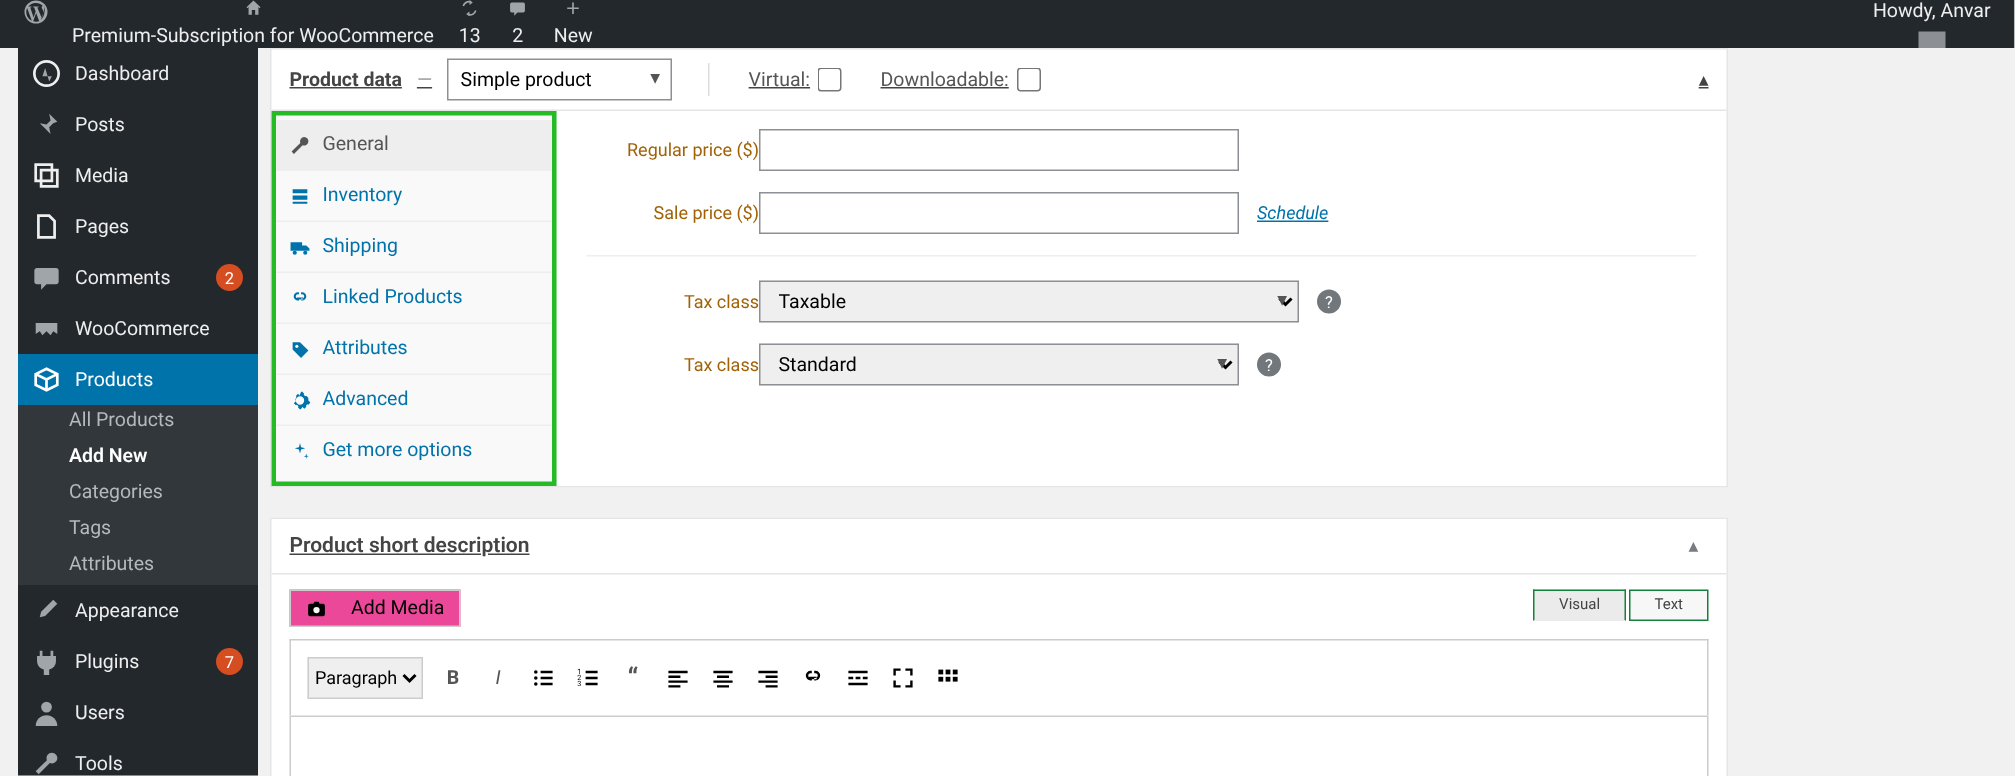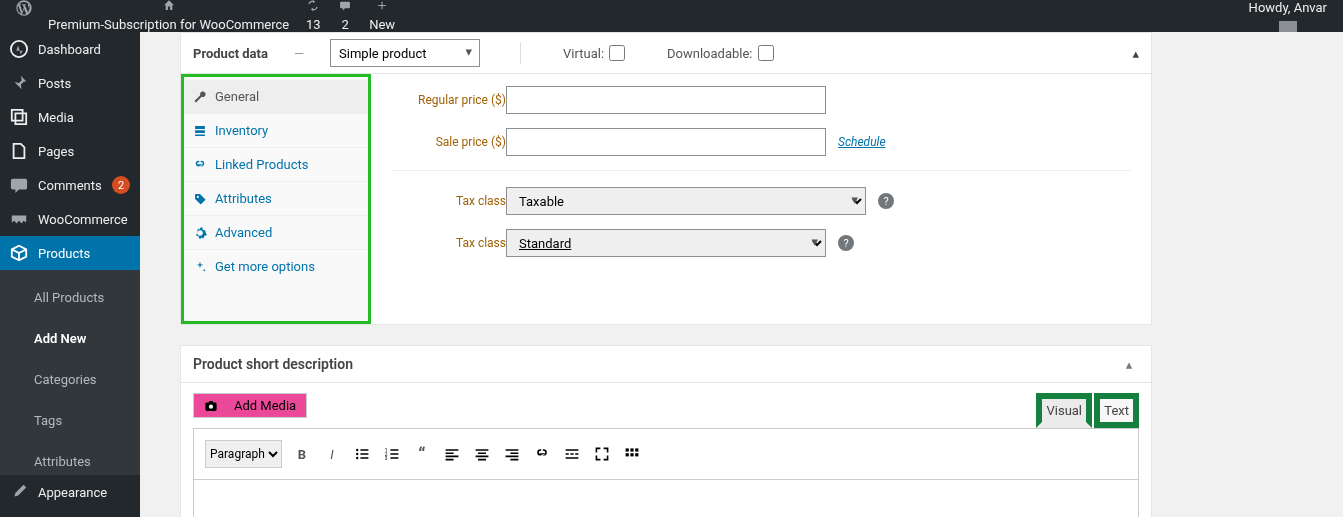--- a/index.html
+++ b/index.html
@@ -20,43 +20,43 @@
   a{color:var(--wp-blue-link);text-decoration:underline;}
 
   
   #adminbar{height:32px;background:var(--wp-dark);color:#eee;display:flex;align-items:center;padding:0 8px;font-size:13px;}
   #adminbar .ab-item{display:flex;align-items:center;padding:0 8px;height:32px;color:#eee;cursor:pointer;gap:6px;flex-direction:column;}
   #adminbar .spacer{flex:1;}
   #adminbar svg{width:16px;height:16px;fill:#a0a5aa;}
   #adminbar .avatar{width:18px;height:18px;background:#8c8f94;}
 
   
-  #adminmenu{position:absolute;top:32px;left:0;width:140px;bottom:0;background:var(--wp-dark);color:#eee;}
+  #adminmenu{position:absolute;top:32px;left:12px;width:160px;bottom:0;background:var(--wp-dark);color:#eee;}
   #adminmenu .menu-item{display:flex;align-items:center;padding:0 10px;height:34px;color:#eee;cursor:pointer;gap:10px;font-size:13px;}
   #adminmenu .menu-item .lbl{flex:1;white-space:nowrap;}
   #adminmenu .menu-item.current{background:var(--wp-blue);color:#fff;position:relative;}
   #adminmenu .menu-item.current::after{content:"";position:absolute;right:-8px;top:50%;margin-top:-8px;border:8px solid transparent;border-right-color:var(--wp-body);}
   #adminmenu .menu-item svg{width:18px;height:18px;fill:#a0a5aa;flex-shrink:0;}
   #adminmenu .menu-item.current svg{fill:#fff;}
   #adminmenu .submenu{background:var(--wp-dark-hover);}
-  #adminmenu .sub-item{display:block;padding:20px 10px 6px 34px;color:#b4b9be;cursor:pointer;font-size:13px;}
+  #adminmenu .sub-item{display:block;padding:3px 10px 6px 34px;color:#b4b9be;cursor:pointer;font-size:13px;}
   #adminmenu .sub-item.current{color:#fff;font-weight:600;}
   .count-badge{background:var(--orange-badge);color:#fff;border-radius:9px;min-width:18px;height:18px;display:inline-flex;align-items:center;justify-content:center;font-size:11px;padding:0 5px;}
 
   
   #content{position:absolute;top:32px;left:160px;right:0;bottom:0;padding:0 20px;overflow:auto;}
   .main-col{float:left;width:972px;}
 
   .postbox{background:#fff;border:1px solid var(--wp-panel-border);margin-bottom:20px;}
   .postbox-header{display:flex;align-items:center;padding:8px 12px;border-bottom:1px solid var(--wp-panel-border);}
-  .postbox-header h2{margin:0;font-size:14px;font-weight:600;flex:1;}
+  .postbox-header h2{margin:0;font-size:14px;font-weight:600;flex:1;text-decoration:underline;}
   .postbox-header .toggle{width:20px;height:20px;display:flex;align-items:center;justify-content:center;cursor:pointer;color:#787c82;}
 
   
-  .pd-header{display:flex;align-items:center;padding:6px 12px;border-bottom:1px solid var(--wp-panel-border);font-size:13px;gap:26px;}
+  .pd-header{display:flex;align-items:center;padding:6px 12px;border-bottom:1px solid var(--wp-panel-border);font-size:13px;gap:10px;text-decoration:underline;}
   .pd-header .sep{color:#999;}
   .pd-select{height:28px;border:1px solid #8c8f94;background:#fff;padding:0 24px 0 8px;font-size:13px;appearance:none;-webkit-appearance:none;position:relative;min-width:150px;}
   .sel-wrap{position:relative;display:inline-block;}
   .sel-wrap::after{content:"▾";position:absolute;right:8px;top:5px;pointer-events:none;color:#555;}
   .pd-header label{display:flex;align-items:center;gap:5px;color:#555;margin-left:16px;font-size:13px;}
   .pd-header input[type=checkbox]{width:16px;height:16px;margin:0;}
   .pd-header .vr{width:1px;height:22px;background:#ddd;margin-left:14px;}
 
   .pd-body{display:flex;min-height:250px;}
   .pd-tabs{width:190px;background:#f9f9f9;border-right:1px solid var(--wp-panel-border);outline:3px solid var(--wp-highlight);outline-offset:-3px;position:relative;padding:6px 0;}
@@ -72,21 +72,21 @@
   .field-row input[type=text]{width:320px;height:28px;border:1px solid #8c8f94;padding:0 8px;font-size:13px;}
   .field-row select{width:320px;height:28px;border:1px solid #8c8f94;padding:0 8px;font-size:13px;}
   .field-row .after{margin-left:12px;font-style:italic;font-size:12px;}
   .field-row .after a{text-decoration:underline;}
   .help{width:16px;height:16px;border-radius:50%;background:#72777c;color:#fff;display:inline-flex;align-items:center;justify-content:center;font-size:11px;margin-left:12px;font-style:normal;}
   .field-sep{border-top:1px solid #eee;margin:8px 0 16px;}
 
   
   .media-btn{display:inline-flex;align-items:center;gap:16px;border:1px solid #ccc;background:#ec4899;padding:4px 10px;margin:10px 12px 0;font-size:13px;cursor:pointer;}
   .editor-tabs{float:right;margin:10px 12px 0;}
-  .editor-tabs .etab{display:inline-block;border:6px solid #15803d;background:#f7f7f7;padding:4px 4px;font-size:13px;cursor:pointer;margin-left:-1px;}
+  .editor-tabs .etab{display:inline-block;border:1px solid #15803d;background:#f7f7f7;padding:4px 16px;font-size:10px;cursor:pointer;margin-left:-1px;}
   .editor-tabs .etab.active{background:#ebebeb;border-bottom-color:#ebebeb;}
   .editor-toolbar{clear:both;border:1px solid #ccc;border-bottom:none;margin:8px 12px 0;padding:11px;display:flex;align-items:center;gap:2px;background:#fff;}
   .editor-toolbar .tool{width:28px;height:28px;display:inline-flex;align-items:center;justify-content:center;cursor:pointer;color:#555;border-radius:2px;}
   .editor-toolbar select{height:28px;border:1px solid #ccc;font-size:12px;margin-right:4px;}
   .editor-area{border:1px solid #ccc;margin:0 12px 12px;height:115px;background:#fff;}
 
   svg.dashicon{width:18px;height:18px;fill:currentColor;}
 </style>
 </head>
 <body>
@@ -243,20 +243,28 @@
             <span>General</span>
           </div>
           <div class="pd-tab">
             <svg viewBox="0 0 20 20">
                 <path d="M3 3h14v4H3zM3 9h14v4H3zM3 15h14v2H3z"></path>
               </svg>
             <span>Inventory</span>
           </div>
           <div class="pd-tab">
             <svg viewBox="0 0 20 20">
+                <path d="M1 5h11v8H1zM12 8h4l3 3v2h-7z"></path>
+                <circle cx="5" cy="15" r="2"></circle>
+                <circle cx="15" cy="15" r="2"></circle>
+              </svg>
+            <span>Shipping</span>
+          </div>
+          <div class="pd-tab">
+            <svg viewBox="0 0 20 20">
                 <path d="M8 12a4 4 0 0 1 0-8h3v2H8a2 2 0 0 0 0 4h3v2zm4-8h-3v2h3a2 2 0 0 1 0 4h-3v2h3a4 4 0 0 0 0-8zM7 9h6v2H7z"></path>
               </svg>
             <span>Linked Products</span>
           </div>
           <div class="pd-tab">
             <svg viewBox="0 0 20 20">
                 <path d="M3 3h7l8 8-7 7-8-8z"></path>
                 <circle cx="7" cy="7" r="1.5" fill="#f9f9f9"></circle>
               </svg>
             <span>Attributes</span>
@@ -290,21 +298,21 @@
             <span class="sel-wrap" style="width:360px;">
               <select style="width:100%;">
                 <option>Taxable</option>
               </select>
             </span>
             <span class="help">?</span>
           </div>
           <div class="field-row">
             <label>Tax class</label>
             <span class="sel-wrap" style="width:320px;">
-              <select style="width:100%;text-decoration:underline;">
+              <select style="width:100%;">
                 <option>Standard</option>
               </select>
             </span>
             <span class="help">?</span>
           </div>
         </div>
       </div>
     </div>
 
     <div class="postbox">

